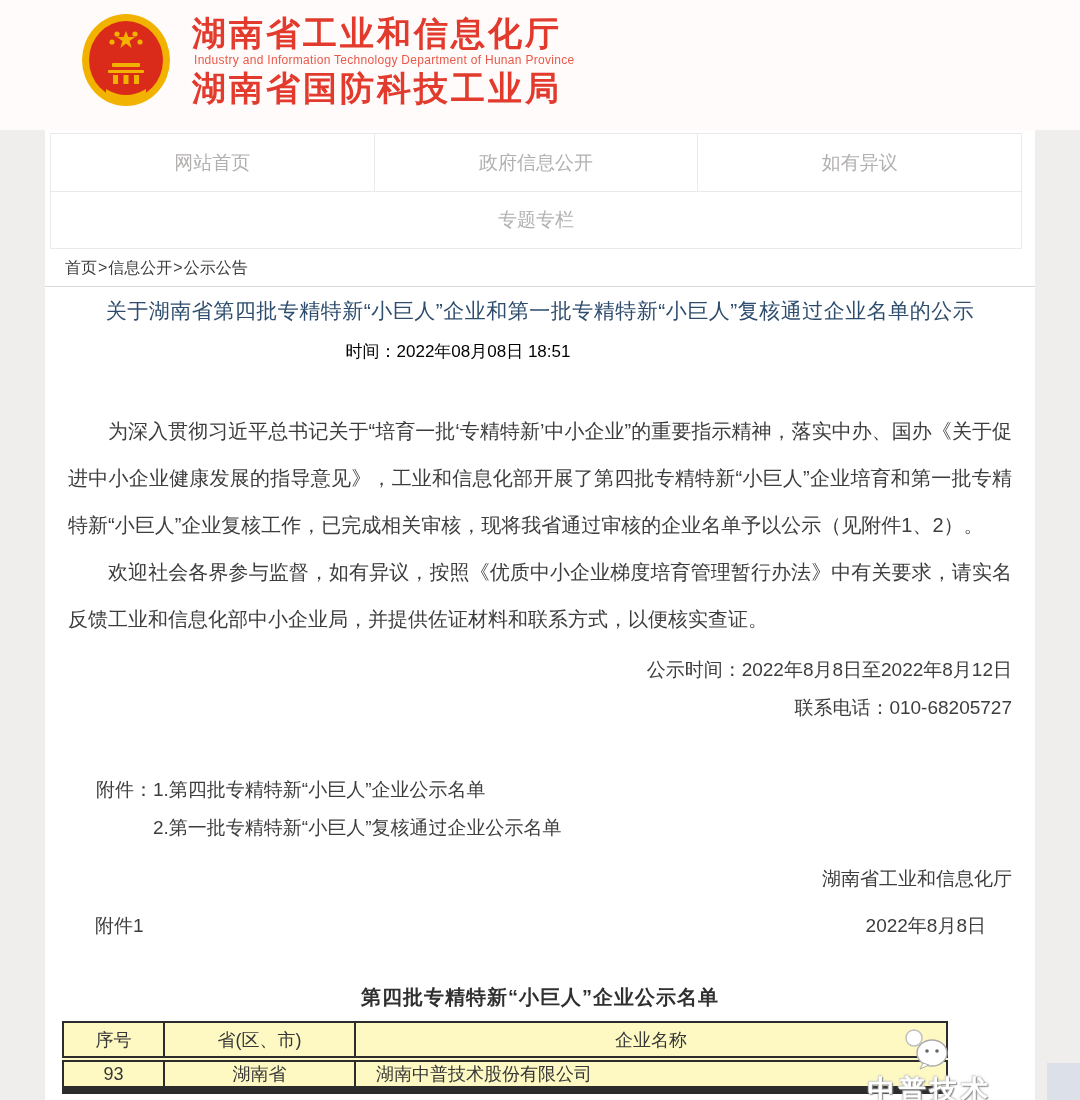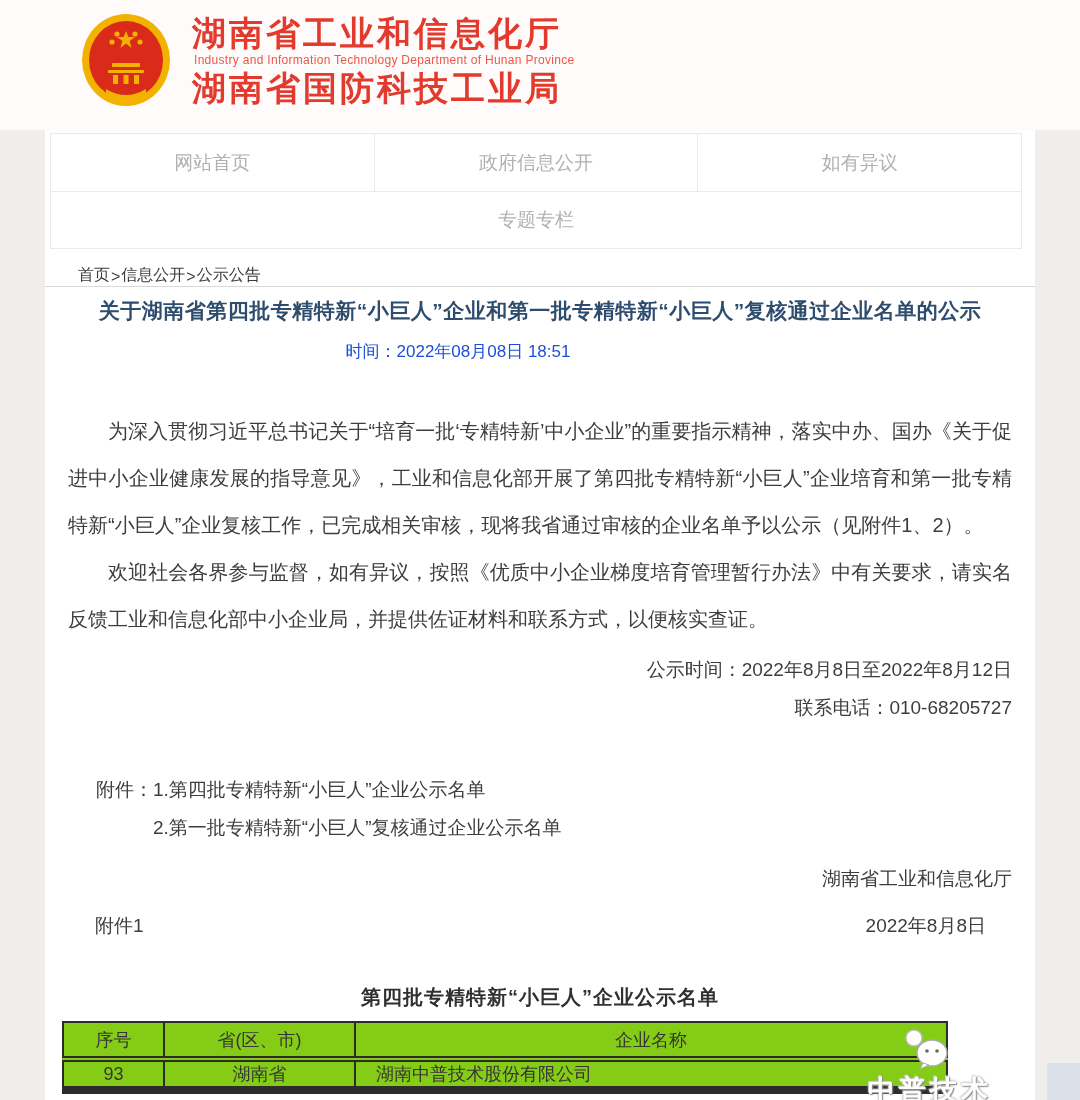--- a/index.html
+++ b/index.html
@@ -19,48 +19,48 @@
   .nav-row { display:flex; height:57px; }
   .nav-row + .nav-row { border-top:1px solid #ebe9e9; }
   .nav-cell { flex:1; display:flex; align-items:center; justify-content:center;
               font-size:19px; color:#b3b0b0; cursor:pointer; }
   .nav-cell + .nav-cell { border-left:1px solid #ebe9e9; }
 
   
   .content { position:absolute; left:45px; top:130px; width:990px; height:970px; background:#fff; }
 
   .breadcrumb { position:absolute; left:45px; top:250px; width:990px; height:37px;
-                display:flex; align-items:flex-end; padding-left:33px;
+                display:flex; align-items:center; padding-left:20px;
                 font-size:16px; color:#3b3b3b; border-bottom:1px solid #d9d9d9; background:#fff; }
   .crumb { cursor:pointer; }
   .crumb-sep { margin:0 1px; }
 
   .doc-title { position:absolute; left:45px; top:297px; width:990px; text-align:center;
-               font-size:21px; font-weight:bold; color:#2e4d6e; letter-spacing:0.5px; }
+               font-size:21px; font-weight:normal; color:#2e4d6e; letter-spacing:0.5px; }
   .doc-time { position:absolute; left:45px; top:340px; width:826px; text-align:center;
-              font-size:17px; color:#1d4ed8; }
+              font-size:17px; color:#000000; }
 
   .body-text { position:absolute; left:68px; top:408px; width:944px; color:#3d3d3d; }
   .para { font-size:20px; line-height:47px; text-align:justify; text-indent:2em; }
   .para-info { font-size:19px; line-height:38px; text-indent:2em;text-align:right; }
   .para-info.first { margin-top:8px; }
 
   .attach { display:flex; margin-top:44px; padding-left:28px; font-size:19px; color:#3d3d3d; }
   .attach-label { line-height:38px; white-space:nowrap; }
   .attach-list .attach-item { line-height:38px; }
 
   .signature { position:absolute; left:68px; top:866px; width:944px; text-align:right;
                font-size:19px; color:#3d3d3d; }
   .sig-date { margin-top:21px; padding-right:26px; }
 
   .attach1-label { position:absolute; left:95px; top:913px; font-size:19px; color:#3d3d3d; }
   .table-title { position:absolute; left:45px; top:984px; width:990px; text-align:center;
                  font-size:20px; font-weight:bold; color:#303030; letter-spacing:1px; }
 
-  .table-wrap { position:absolute; left:62px; top:1021px; width:886px; background:#84cc16; }
+  .table-wrap { position:absolute; left:62px; top:1021px; width:886px; background:#fef9c3; }
   table { width:100%; border-collapse:collapse; table-layout:fixed; }
   th, td { border:2px solid #2c2c2c; font-size:18px; color:#363636; font-weight:normal; }
   th { height:37px; text-align:center; border-bottom:6px double #2c2c2c; }
   td { height:31px; text-align:center; }
   td.cell-name { text-align:left; padding-left:20px; }
   td { border-bottom:8px solid #2c2c2c; }
   col.c1 { width:101px; } col.c2 { width:191px; }
 
   
   .watermark { position:absolute; left:862px; top:1026px; z-index:5; display:flex; align-items:center;flex-direction:column; }

